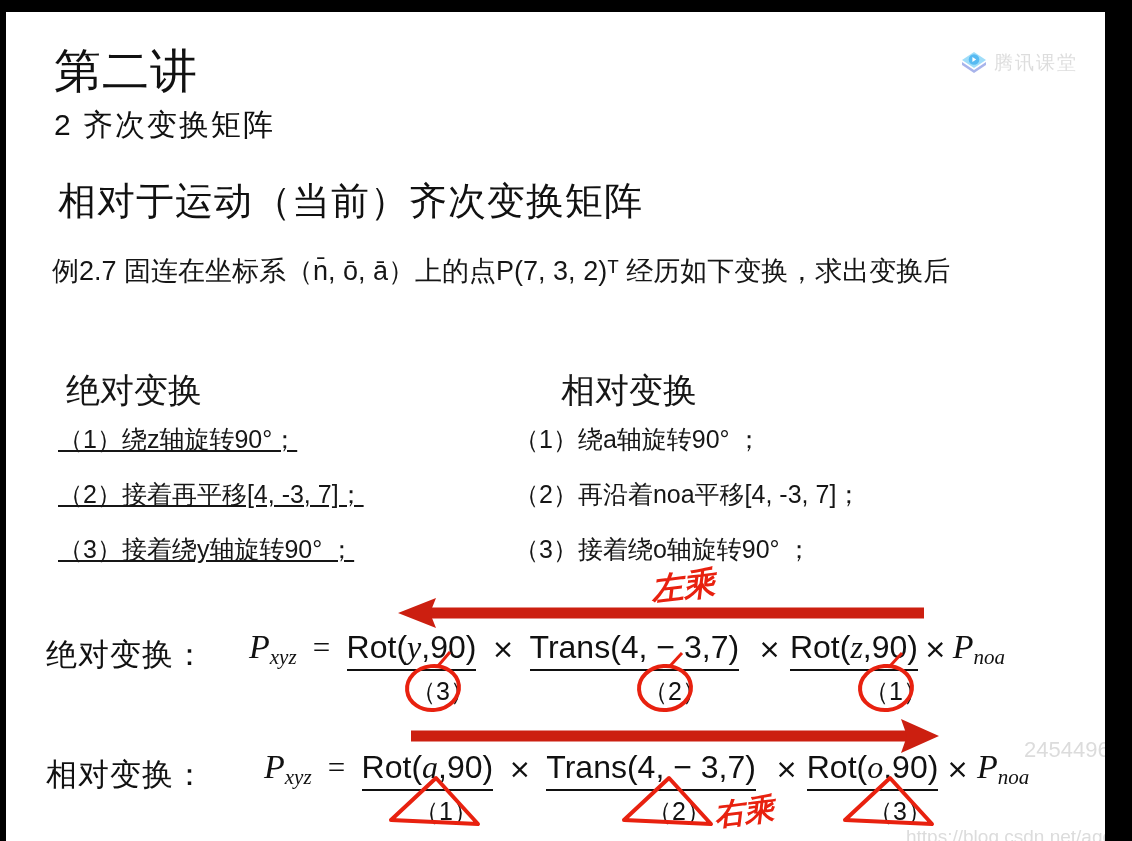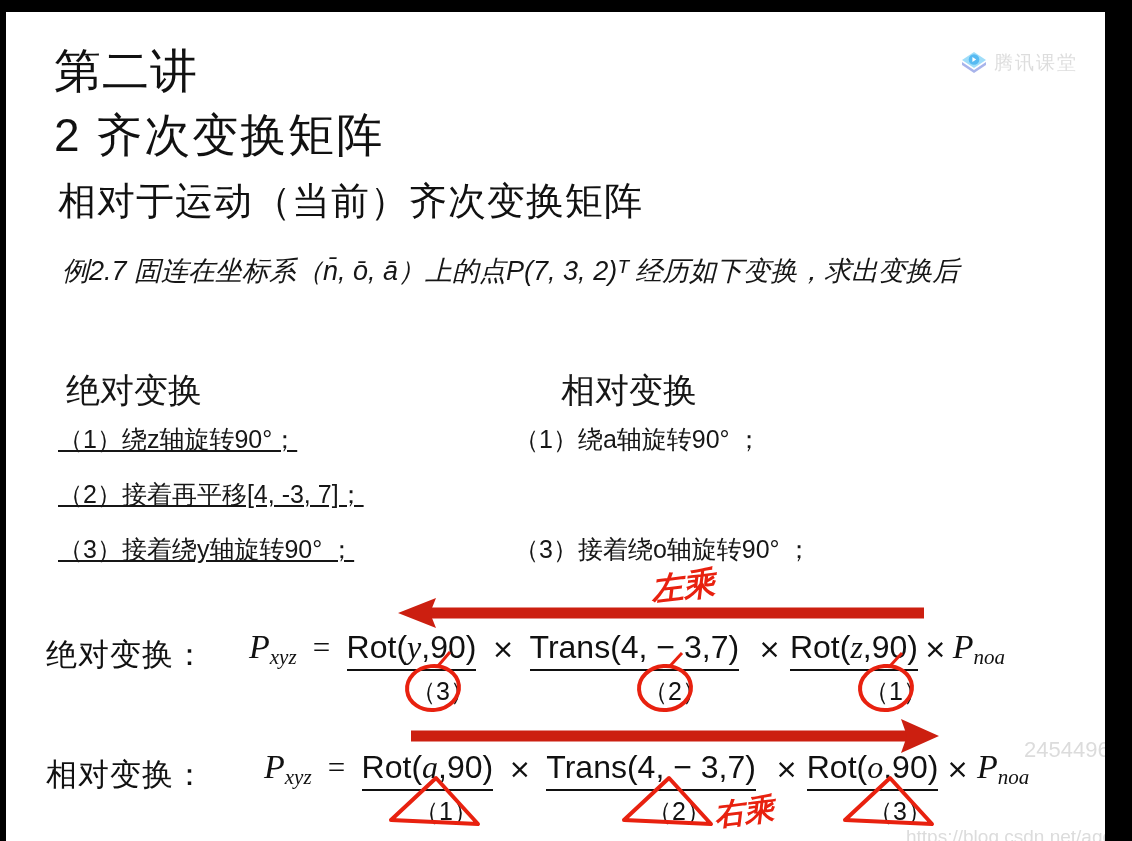--- a/index.html
+++ b/index.html
@@ -11,25 +11,25 @@
   #page{position:absolute;left:6px;top:12px;width:1099px;height:829px;background:#fff;overflow:hidden;}
 
   
   #right-bar{position:absolute;left:1105px;top:0;width:27px;height:841px;background:#000;}
   #top-bar{position:absolute;left:0;top:0;width:1132px;height:12px;background:#000;}
   #left-bar{position:absolute;left:0;top:0;width:6px;height:841px;background:#000;}
 
   .txt{position:absolute;white-space:nowrap;color:#1a1a1a;}
 
   #title1{left:48px;top:28px;font-size:47px;letter-spacing:1px;color:#111;text-align:right;}
-  #title2{left:48px;top:93px;font-size:46px;letter-spacing:2px;color:#111;}
+  #title2{left:48px;top:93px;font-size:30px;letter-spacing:2px;color:#111;}
   #subtitle{left:52px;top:164px;font-size:38px;letter-spacing:1px;color:#111;}
 
   .body-line{font-size:27px;color:#161616;letter-spacing:0px;}
-  #ex1{left:56px;top:241px;font-style:italic;}
+  #ex1{left:46px;top:241px;}
   #ex2{left:50px;top:295px;}
 
   .col-head{font-size:34px;color:#161616;}
   #head-abs{left:60px;top:356px;}
   #head-rel{left:555px;top:356px;}
 
   .item{font-size:25px;color:#161616;}
   .col-a{left:52px;text-decoration:underline;}
   .col-b{left:508px;}
   .r1{top:411px;}
@@ -81,20 +81,21 @@
     <div class="txt body-line" id="ex1">例2.7  固连在坐标系（n̄, ō, ā）上的点P(7, 3, 2)ᵀ 经历如下变换，求出变换后</div>
 
     <div class="txt col-head" id="head-abs">绝对变换</div>
     <div class="txt col-head" id="head-rel">相对变换</div>
 
     <div class="txt item col-a r1">（1）绕z轴旋转90°；</div>
     <div class="txt item col-a r2">（2）接着再平移[4, -3, 7]；</div>
     <div class="txt item col-a r3">（3）接着绕y轴旋转90°  ；</div>
 
     <div class="txt item col-b r1">（1）绕a轴旋转90°  ；</div>
+    <div class="txt item col-b r2">（2）再沿着noa平移[4, -3, 7]；</div>
     <div class="txt item col-b r3">（3）接着绕o轴旋转90°  ；</div>
 
     <div class="txt rowlabel" id="lab-abs">绝对变换：</div>
 
     <div class="formula" id="f-abs">
       <span class="pvar">P</span><span class="sub">xyz</span>
       <span style="font-size:31px;margin:0 8px;">=</span>
       <span class="ul"><span class="func">Rot(</span><span class="func it">y</span><span class="func">,90)</span></span>
       <span class="times" style="margin:0 7px;">×</span>
       <span class="ul"><span class="func">Trans(</span><span class="func">4, − 3,7</span><span class="func">)</span></span>

